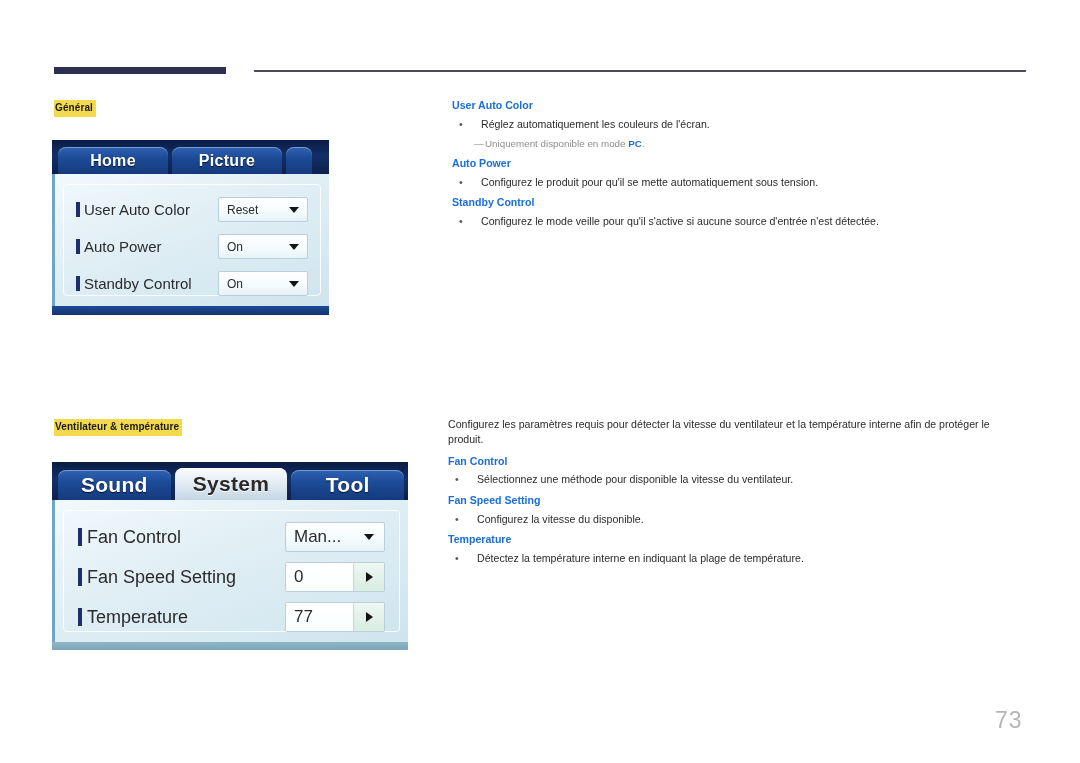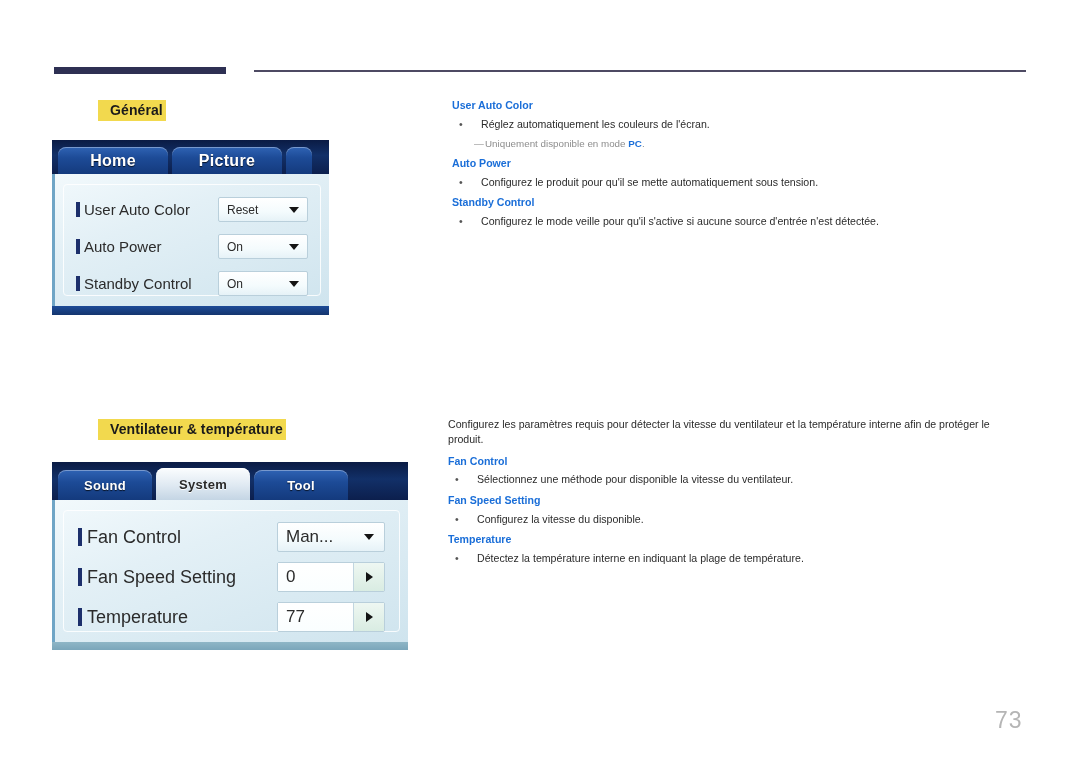--- a/index.html
+++ b/index.html
@@ -30,29 +30,28 @@
     left: 254px;
     top: 70px;
     width: 772px;
     height: 1.5px;
     background: #4e4a63;
   }
 
   
   .sec-heading {
     position: absolute;
-    font-size: 14px;
+    font-size: 10px;
     font-weight: bold;
     color: #1a1a1a;
     background: #f2d94e;
-    padding: 2px 3px 3px 12px;
+    padding: 2px 3px 3px 1px;
     line-height: 1.15;
     letter-spacing: 0.1px;
     white-space: nowrap;
-    margin-left: 44px;
   }
   #heading-general { left: 54px; top: 100px; }
   #heading-fan     { left: 54px; top: 419px; }
 
   
   .osd {
     position: absolute;
     overflow: hidden;
   }
   .osd-tabs {
@@ -190,25 +189,25 @@
   
   #osd-fan {
     left: 52px;
     top: 462px;
     width: 356px;
     height: 196px;
   }
   #osd-fan .osd-tabs { height: 38px; }
   #osd-fan .osd-body { height: 142px; }
   #osd-fan .osd-inner { height: 122px; }
-  #osd-fan .osd-tab { width: 94px; height: 30px; font-size: 13px; }
+  #osd-fan .osd-tab { width: 113px; height: 30px; font-size: 21px; }
   #osd-fan .osd-tab.active { height: 32px; }
   #osd-fan .osd-row { height: 40px; padding: 0 14px 0 14px; }
   #osd-fan .osd-label { font-size: 18px; padding-left: 5px; }
-  #osd-fan .osd-ctrl { width: 108px; height: 30px; }
+  #osd-fan .osd-ctrl { width: 100px; height: 30px; }
   #osd-fan .osd-ctrl .val { font-size: 17px; }
   #osd-fan .osd-ctrl .caret { width: 30px; }
   #osd-fan .osd-foot {
     background: linear-gradient(180deg, #8fb6c6 0%, #7ba6ba 100%);
     height: 8px;
   }
 
   
   .txt-col { position: absolute; }
   #txt-general { left: 452px; top: 99px; width: 575px; }

